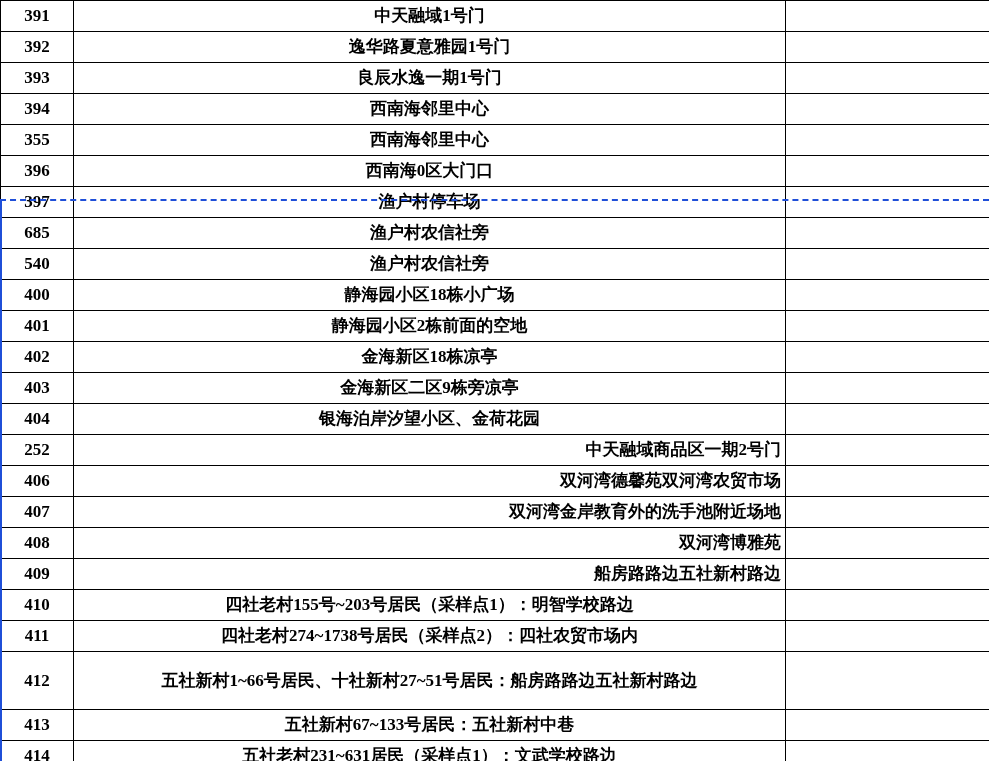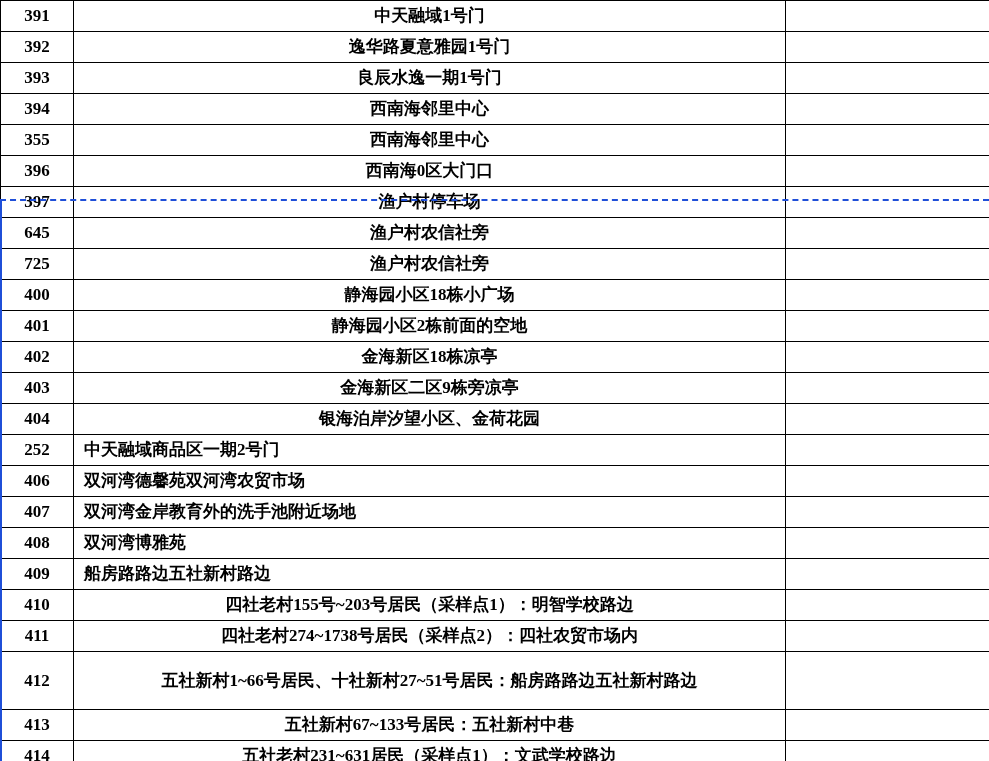--- a/index.html
+++ b/index.html
@@ -47,21 +47,21 @@
   .col-blank {
     width: 210px;
   }
   .row-normal td {
     height: 28px;
   }
   .row-tall td {
     height: 55px;
   }
   .name-left {
-    text-align: left;
+    text-align: right;
     padding-left: 10px !important;
   }
   .name-center {
     text-align: center;
   }
   
   .page-break {
     position: absolute;
     left: 0;
     top: 199px;
@@ -116,26 +116,26 @@
           <td class="col-num">396</td>
           <td class="col-name name-center">西南海0区大门口</td>
           <td class="col-blank"></td>
         </tr>
         <tr class="row-normal">
           <td class="col-num">397</td>
           <td class="col-name name-center">渔户村停车场</td>
           <td class="col-blank"></td>
         </tr>
         <tr class="row-normal">
-          <td class="col-num">645</td>
+          <td class="col-num">685</td>
           <td class="col-name name-center">渔户村农信社旁</td>
           <td class="col-blank"></td>
         </tr>
         <tr class="row-normal">
-          <td class="col-num">725</td>
+          <td class="col-num">540</td>
           <td class="col-name name-center">渔户村农信社旁</td>
           <td class="col-blank"></td>
         </tr>
         <tr class="row-normal">
           <td class="col-num">400</td>
           <td class="col-name name-center">静海园小区18栋小广场</td>
           <td class="col-blank"></td>
         </tr>
         <tr class="row-normal">
           <td class="col-num">401</td>

